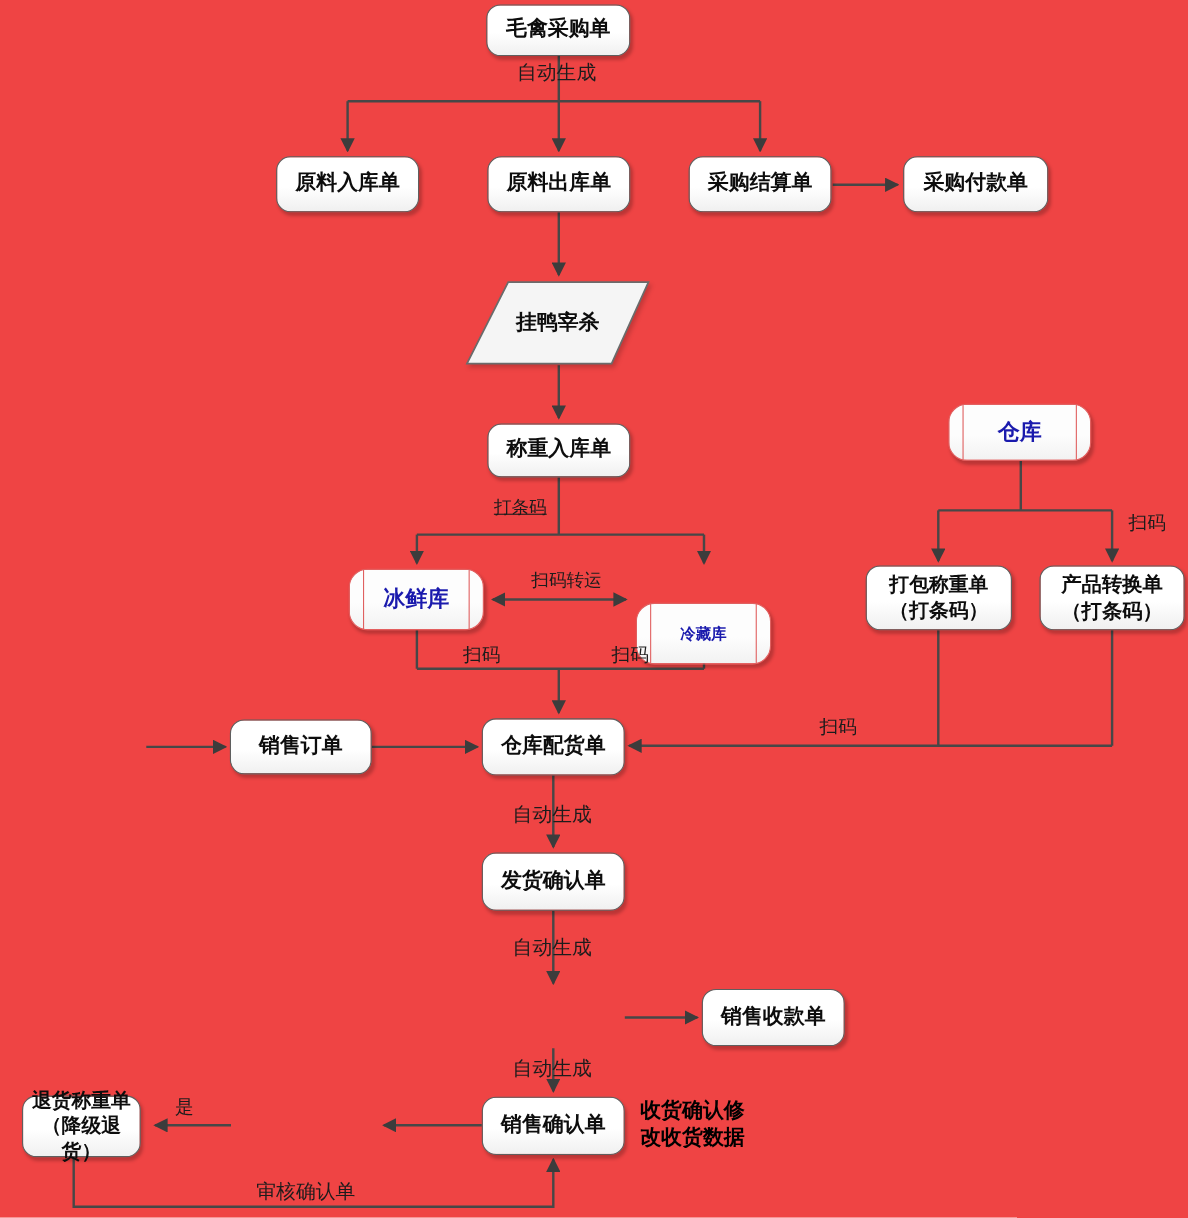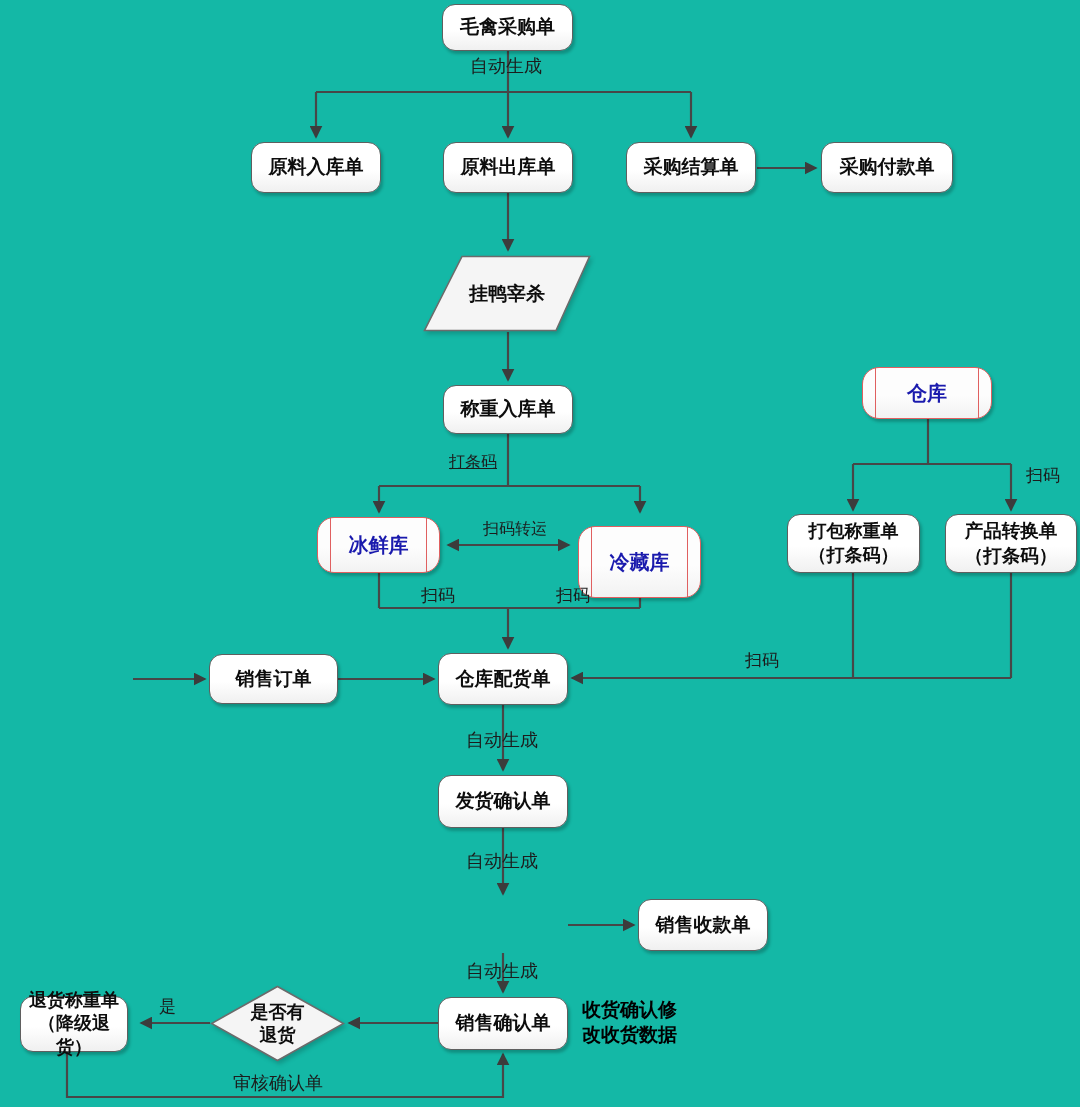--- a/index.html
+++ b/index.html
@@ -1,17 +1,17 @@
 <!DOCTYPE html>
 <html><head>
 <meta charset="utf-8">
 <style>
   html,body{margin:0;padding:0;background:#ffffff;}
   .stage{
-    position:relative;width:1080px;height:1107px;background:#14b8a6;overflow:hidden;
+    position:relative;width:1080px;height:1107px;background:#ef4444;overflow:hidden;
     font-family:"Liberation Sans","DejaVu Sans",sans-serif;
   }
   .wires{position:absolute;left:0;top:0;width:1080px;height:1107px;}
   .box{
     position:absolute;box-sizing:border-box;
     border:1.6px solid #5f5f5f;border-radius:13px;
     background:linear-gradient(180deg,#ffffff 55%,#f0f0f0 100%);
     box-shadow:2px 3px 3px rgba(0,0,0,0.22);
     display:flex;align-items:center;justify-content:center;text-align:center;
     font-weight:700;font-size:19px;color:#0d0d0d;line-height:1.3;white-space:pre-line;
@@ -109,21 +109,21 @@
   </div>
 
   <div class="box" style="left:443px;top:385px;width:130px;height:49px;">
     <span>称重入库单</span>
   </div>
   <div class="lbl" style="left:449px;top:452px;font-size:16px;text-decoration:underline;">打条码</div>
 
   <div class="box cyl" style="left:317px;top:517px;width:123px;height:56px;font-size:20px;">
     <span>冰鲜库</span>
   </div>
-  <div class="box cyl" style="left:578px;top:526px;width:123px;height:72px;font-size:20px;">
+  <div class="box cyl" style="left:578px;top:548px;width:123px;height:56px;font-size:14px;">
     <span>冷藏库</span>
   </div>
   <div class="lbl" style="left:483px;top:519px;font-size:16px;">扫码转运</div>
   <div class="lbl" style="left:421px;top:586px;">扫码</div>
   <div class="lbl" style="left:556px;top:586px;">扫码</div>
 
   <div class="box cyl" style="left:862px;top:367px;width:130px;height:52px;font-size:20px;">
     <span>仓库</span>
   </div>
   <div class="lbl" style="left:1026px;top:466px;">扫码</div>
@@ -154,27 +154,20 @@
     <span>销售收款单</span>
   </div>
   <div class="lbl" style="left:466px;top:961px;font-size:18px;">自动生成</div>
 
   <div class="box" style="left:438px;top:997px;width:130px;height:53px;">
     <span>销售确认单</span>
   </div>
   <div class="note" style="left:582px;top:997px;">收货确认修
 改收货数据</div>
 
-  <div class="shape-node" style="left:210px;top:985px;width:135px;height:77px;">
-    <svg width="135" height="77" viewBox="0 0 135 77">
-      <polygon points="67.5,1.5 133.5,38.5 67.5,75.5 1.5,38.5" fill="#f5f5f5" stroke="#6b6b6b" stroke-width="1.6"></polygon>
-    </svg>
-    <div class="shape-label" style="font-size:18px;">是否有
-退货</div>
-  </div>
   <div class="lbl" style="left:159px;top:997px;">是</div>
   <div class="box" style="left:20px;top:996px;width:108px;height:56px;font-size:18px;font-family:Liberation Serif, serif;">
     <span>退货称重单
 （降级退货）</span>
   </div>
   <div class="lbl" style="left:233px;top:1073px;font-size:18px;">审核确认单</div>
 
 </div>
 
 </body></html>

